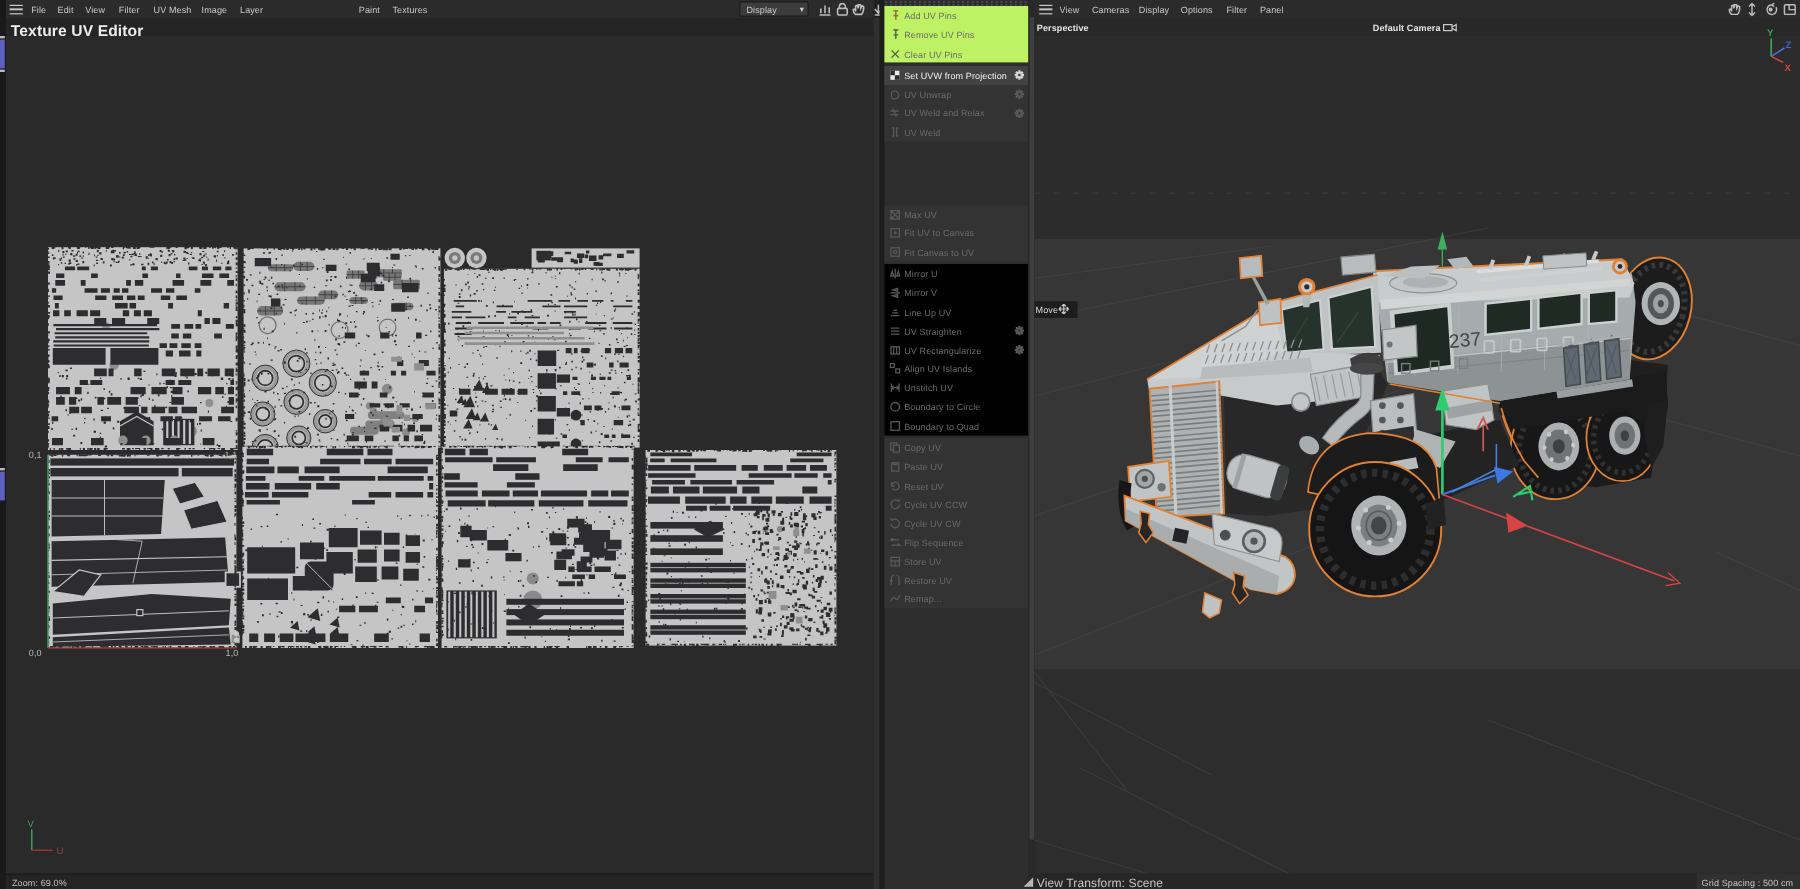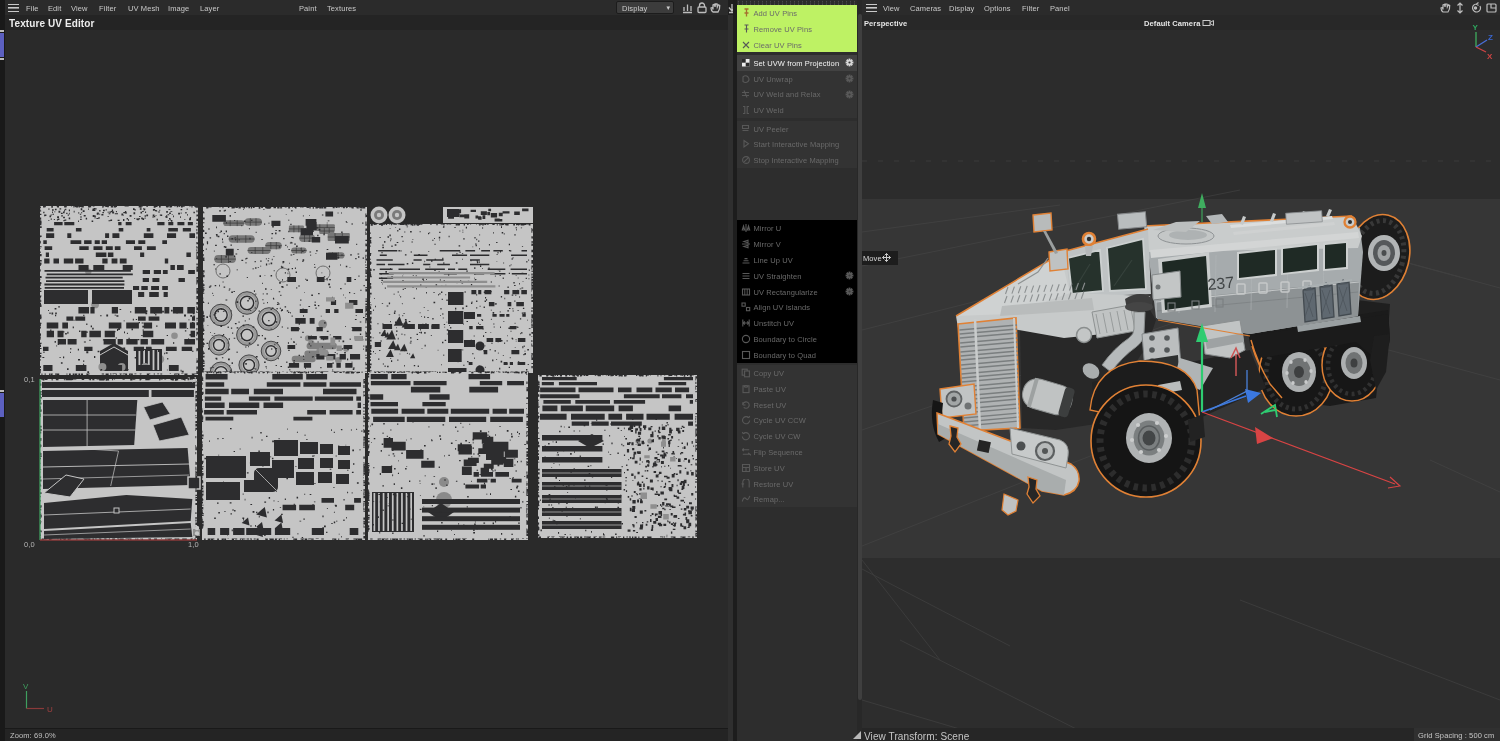--- a/index.html
+++ b/index.html
@@ -27,21 +27,21 @@
       <svg style="position:absolute;left:676px;top:2px" width="62" height="12" viewBox="0 0 62 12">
         <g stroke="#bdbdbd" stroke-width="1.3" fill="none">
           <path d="M2 10.5 h9 M3 9 V5 M6.5 9 V2.5 M10 9 V4"></path>
           <rect x="17" y="5" width="8" height="5.5" rx="1"></rect>
           <path d="M18.5 5 V3.5 a2.5 2.5 0 0 1 5 0 V5"></path>
           <path d="M32 10 q-2 -1.5 -2 -4 l1.5 -0.5 0.5 2 V3 l1.5 -0.7 0.5 2.7 0.5 -3 1.5 0 0.3 3 1 -2.2 1.4 0.7 q0.3 4 -1.7 6.5 z"></path>
           <path d="M51 2 v6 M48 5.5 l3 3.5 3 -3.5 M48 10.5 h6"></path>
         </g>
       </svg>
       <div style="position:absolute;left:0;top:15px;width:723px;height:15px;background:#242424"></div>
-      <span style="position:absolute;left:4px;top:17.5px;font-size:10px;font-weight:bold;color:#ededed">Texture UV Editor</span>
+      <span style="position:absolute;left:4px;top:17.5px;font-size:13px;font-weight:bold;color:#ededed">Texture UV Editor</span>
       <svg style="position:absolute;left:0;top:30px" width="723" height="698" viewBox="5 30 723 698">
         <rect x="5" y="30" width="723" height="698" fill="#2a2a2a"></rect>
         <rect x="40" y="206" width="158" height="169" fill="#c5c5c5"></rect>
         <circle cx="174.5" cy="335.8" r="3.3" fill="#8f8f8f"></circle>
         <circle cx="95.1" cy="304.4" r="3.9" fill="#8f8f8f"></circle>
         <circle cx="88.3" cy="271.6" r="3.2" fill="#8f8f8f"></circle>
         <circle cx="119.3" cy="351.5" r="2.9" fill="#8f8f8f"></circle>
         <circle cx="159.8" cy="359.2" r="4.4" fill="#8f8f8f"></circle>
         <path d="M100 351 l14 -8 l14 8 l0 20 l-28 0 z" fill="#2d2d2f"></path>
         <path d="M100 355 l14 -8 l14 8" fill="none" stroke="#c5c5c5" stroke-width="1"></path>
@@ -320,39 +320,40 @@
             <circle cx="4.5" cy="4.5" r="1.1" fill="#3a3a3a"></circle>
           </svg>
         </div>
         <div style="position:absolute;left:0;top:47.4px;width:120px;height:15.8px;">
           <svg width="10" height="10" viewBox="0 0 10 10" style="position:absolute;left:4px;top:3px">
             <path d="M2 1.5 h1.8 v7 H2 M8 1.5 h-1.8 v7 H8" fill="none" stroke="#585858" stroke-width="1.1"></path>
           </svg>
           <span style="position:absolute;left:16.5px;top:4px;font-size:7.5px;color:#6a6a6a;white-space:nowrap">UV Weld</span>
         </div>
       </div>
-      <div style="position:absolute;left:0;top:120.6px;width:120px;height:47.4px;background:#333333">
+      <div style="position:absolute;left:0;top:170.5px;width:120px;height:47.4px;background:#333333">
         <div style="position:absolute;left:0;top:0.0px;width:120px;height:15.8px;">
           <svg width="10" height="10" viewBox="0 0 10 10" style="position:absolute;left:4px;top:3px">
-            <path d="M1.5 1.5 h6 v3 h-6 z M1.5 6.5 h6" fill="none" stroke="#585858" stroke-width="1.1"></path>
-          </svg>
-          <span style="position:absolute;left:16.5px;top:4px;font-size:7.5px;color:#6a6a6a;white-space:nowrap">UV Peeler</span>
+            <path d="M1.5 1.5 h7 v7 h-7 z M1.5 1.5 l7 7 M8.5 1.5 l-7 7" fill="none" stroke="#585858" stroke-width="1.1"></path>
+          </svg>
+          <span style="position:absolute;left:16.5px;top:4px;font-size:7.5px;color:#6a6a6a;white-space:nowrap">Max UV</span>
         </div>
         <div style="position:absolute;left:0;top:15.8px;width:120px;height:15.8px;">
           <svg width="10" height="10" viewBox="0 0 10 10" style="position:absolute;left:4px;top:3px">
-            <path d="M3 1.5 L7.5 4.8 L3 8 z" fill="none" stroke="#585858" stroke-width="1.1"></path>
-          </svg>
-          <span style="position:absolute;left:16.5px;top:4px;font-size:7.5px;color:#6a6a6a;white-space:nowrap">Start Interactive Mapping</span>
+            <rect x="1.5" y="1.5" width="7" height="7" fill="none" stroke="#585858" stroke-width="1.1"></rect>
+            <path d="M3.5 5 h3 M5 3.5 v3" stroke="#585858"></path>
+          </svg>
+          <span style="position:absolute;left:16.5px;top:4px;font-size:7.5px;color:#6a6a6a;white-space:nowrap">Fit UV to Canvas</span>
         </div>
         <div style="position:absolute;left:0;top:31.6px;width:120px;height:15.8px;">
           <svg width="10" height="10" viewBox="0 0 10 10" style="position:absolute;left:4px;top:3px">
-            <circle cx="5" cy="5" r="3.4" fill="none" stroke="#585858" stroke-width="1.1"></circle>
-            <path d="M2.8 7.2 L7.2 2.8" stroke="#585858" stroke-width="1.1"></path>
-          </svg>
-          <span style="position:absolute;left:16.5px;top:4px;font-size:7.5px;color:#6a6a6a;white-space:nowrap">Stop Interactive Mapping</span>
+            <rect x="1.5" y="1.5" width="7" height="7" fill="none" stroke="#585858" stroke-width="1.1"></rect>
+            <circle cx="5" cy="5" r="1.4" stroke="#585858" fill="none"></circle>
+          </svg>
+          <span style="position:absolute;left:16.5px;top:4px;font-size:7.5px;color:#6a6a6a;white-space:nowrap">Fit Canvas to UV</span>
         </div>
       </div>
       <div style="position:absolute;left:0;top:220.4px;width:120px;height:142.2px;background:#000000">
         <div style="position:absolute;left:0;top:0.0px;width:120px;height:15.8px;">
           <svg width="10" height="10" viewBox="0 0 10 10" style="position:absolute;left:4px;top:3px">
             <path d="M5 1 v8 M2.5 3 l-1.2 4 h2.4 z M7.5 3 l1.2 4 h-2.4 z" fill="none" stroke="#585858" stroke-width="1.1"></path>
           </svg>
           <span style="position:absolute;left:16.5px;top:4px;font-size:7.5px;color:#6a6a6a;white-space:nowrap">Mirror U</span>
         </div>
         <div style="position:absolute;left:0;top:15.8px;width:120px;height:15.8px;">

